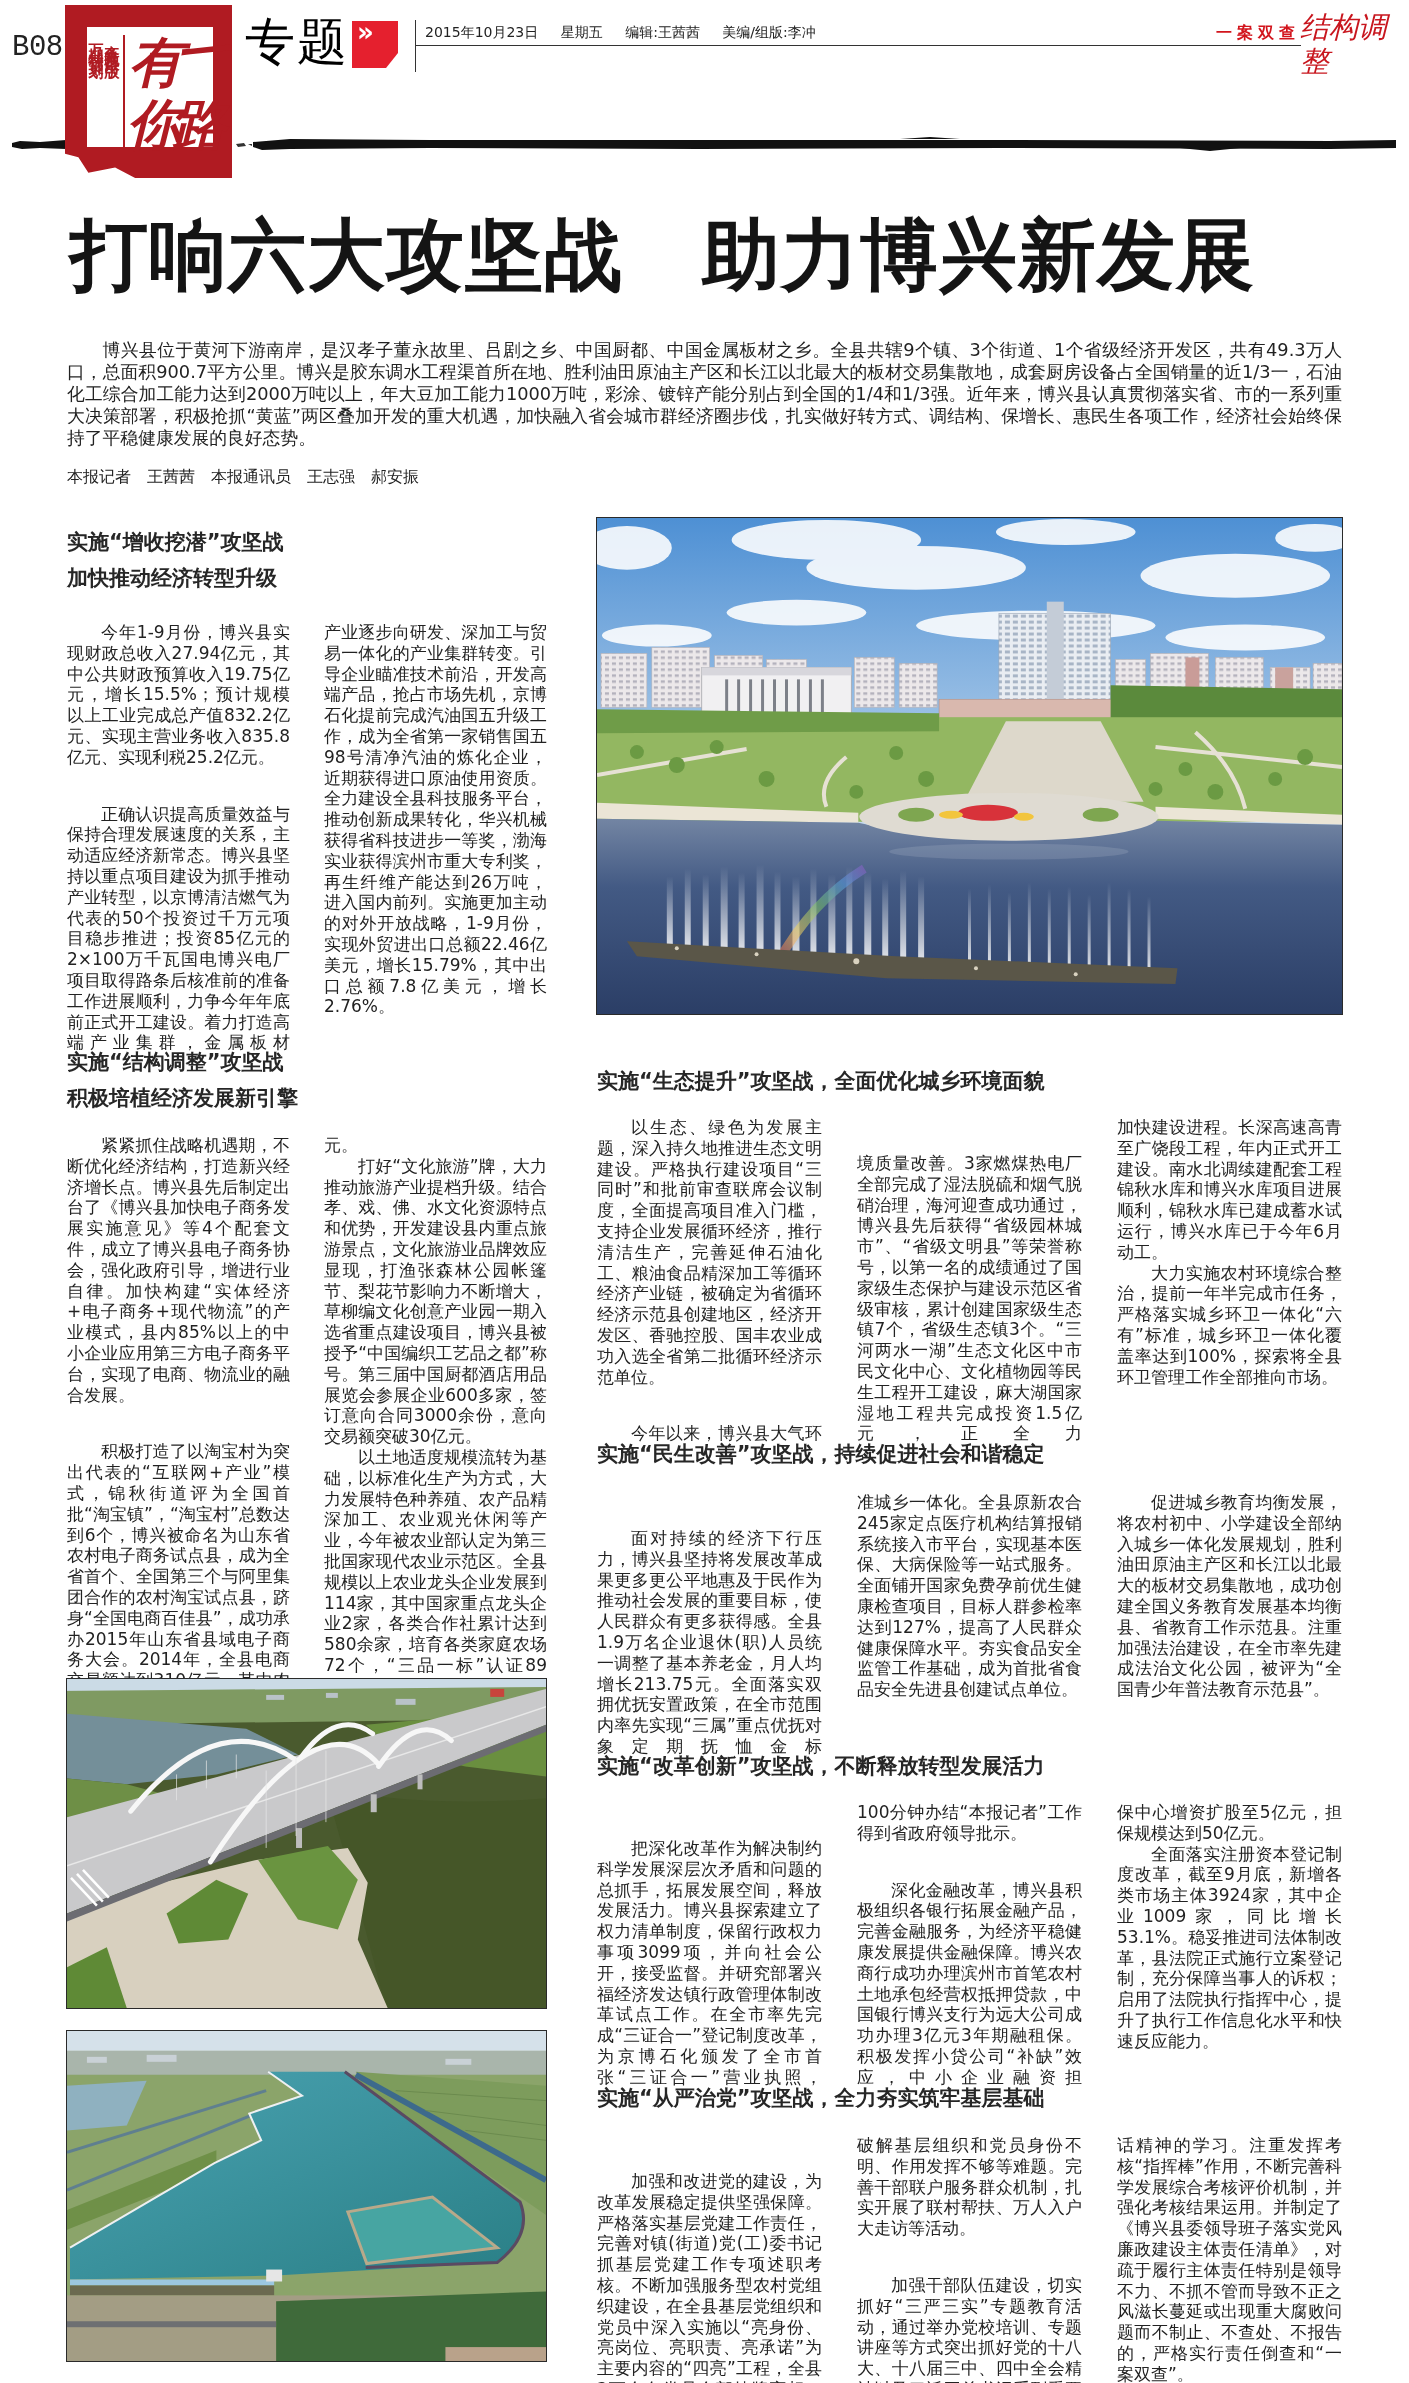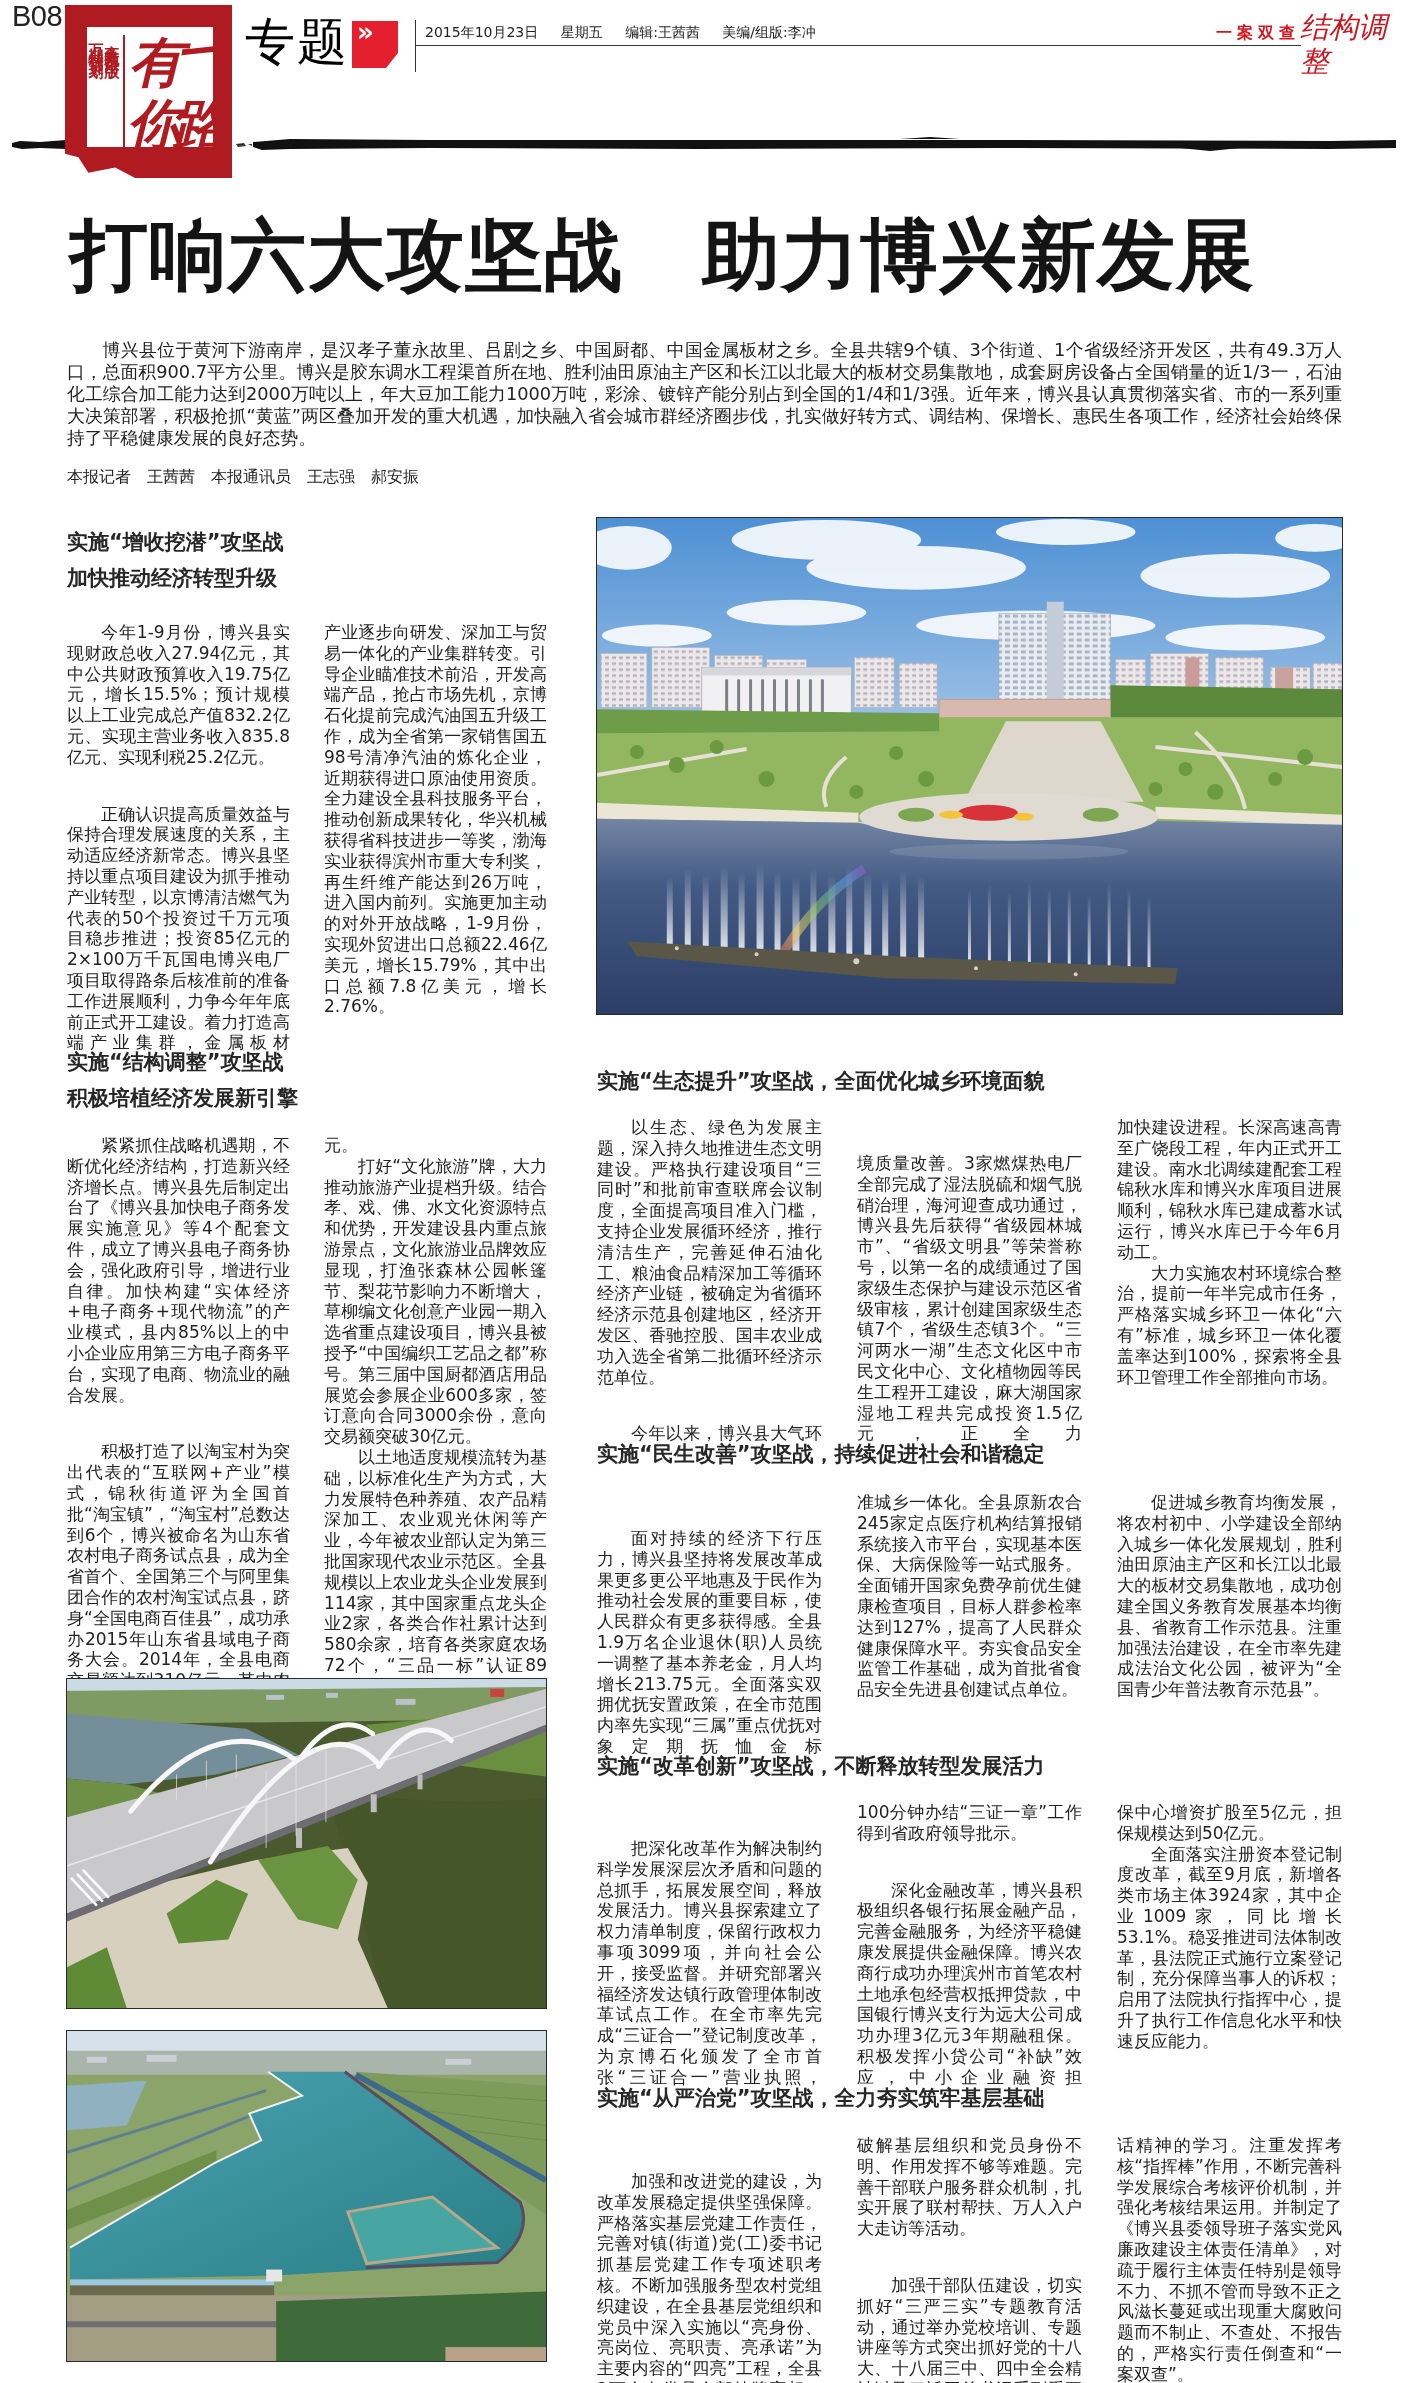--- a/index.html
+++ b/index.html
@@ -4,21 +4,21 @@
 <style>
   html, body { margin:0; padding:0; }
   body {
     width:1409px; height:2383px; position:relative; overflow:hidden;
     background:#ffffff; color:#1e1e1e;
     font-family:"DejaVu Sans", "Liberation Sans", sans-serif;
   }
   .abs { position:absolute; }
 
   
-  .page-no { left:12px; top:0; font-family:Liberation Sans, sans-serif; font-size:29px; color:#222; letter-spacing:-0.5px; }
+  .page-no { left:12px; top:31px; font-family:Liberation Mono, monospace; font-size:29px; color:#222; letter-spacing:-0.5px; }
   .brush { left:0; top:134px; width:1409px; height:22px; }
   .logo { left:65px; top:5px; width:167px; height:173px; background:#b01b22;
           clip-path:polygon(0 0,100% 0,100% 100%,42% 100%,30% 94%,14% 97%,8% 88%,0 86%); }
   .logo-inner { left:22px; top:22px; width:126px; height:120px; background:#fff; }
   .logo-vert { top:27px; width:16px; font-size:15px; line-height:15px; writing-mode:vertical-rl;
                letter-spacing:4px; font-weight:bold; color:#b01b22; }
   .logo-rule { left:58px; top:30px; width:2px; height:114px; background:#b01b22; }
   .callig { font-family:"DejaVu Serif", serif; font-style:italic; font-weight:bold; color:#b01b22; font-size:54px; line-height:54px; }
   .label-zt { left:245px; top:12px; font-size:50px; line-height:60px; color:#000000; letter-spacing:2px; }
   .arrow-box { left:352px; top:21px; width:46px; height:47px; background:#e5202e;
@@ -395,21 +395,21 @@
   <p class="ind">促进城乡教育均衡发展，将农村初中、小学建设全部纳入城乡一体化发展规划，胜利油田原油主产区和长江以北最大的板材交易集散地，成功创建全国义务教育发展基本均衡县、省教育工作示范县。注重加强法治建设，在全市率先建成法治文化公园，被评为“全国青少年普法教育示范县”。</p>
 </div>
 
 <div class="abs sec-h" style="left:597px;top:1748px">
   <span>实施“改革创新”攻坚战，不断释放转型发展活力</span>
 </div>
 <div class="abs col r" style="left:597px;top:1802px">
   <p class="ind cont">把深化改革作为解决制约科学发展深层次矛盾和问题的总抓手，拓展发展空间，释放发展活力。博兴县探索建立了权力清单制度，保留行政权力事项3099项，并向社会公开，接受监督。并研究部署兴福经济发达镇行政管理体制改革试点工作。在全市率先完成“三证合一”登记制度改革，为京博石化颁发了全市首张“三证合一”营业执照，</p>
 </div>
 <div class="abs col r" style="left:857px;top:1802px">
-  <p>100分钟办结“三证一章”工作得到省政府领导批示。</p>
+  <p>100分钟办结“本报记者”工作得到省政府领导批示。</p>
   <p class="ind cont">深化金融改革，博兴县积极组织各银行拓展金融产品，完善金融服务，为经济平稳健康发展提供金融保障。博兴农商行成功办理滨州市首笔农村土地承包经营权抵押贷款，中国银行博兴支行为远大公司成功办理3亿元3年期融租保。积极发挥小贷公司“补缺”效应，中小企业融资担</p>
 </div>
 <div class="abs col r" style="left:1117px;top:1802px">
   <p>保中心增资扩股至5亿元，担保规模达到50亿元。</p>
   <p class="ind">全面落实注册资本登记制度改革，截至9月底，新增各类市场主体3924家，其中企业1009家，同比增长53.1%。稳妥推进司法体制改革，县法院正式施行立案登记制，充分保障当事人的诉权；启用了法院执行指挥中心，提升了执行工作信息化水平和快速反应能力。</p>
 </div>
 
 <div class="abs sec-h" style="left:597px;top:2080px">
   <span>实施“从严治党”攻坚战，全力夯实筑牢基层基础</span>
 </div>

